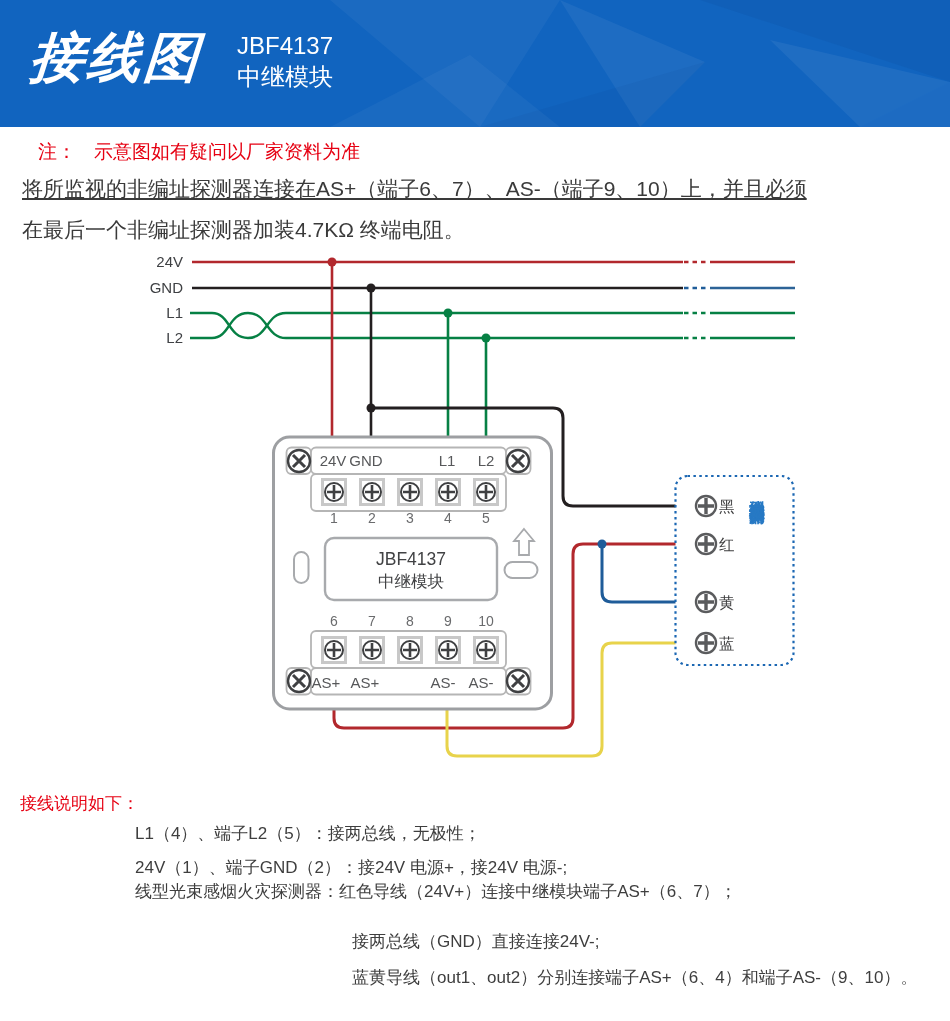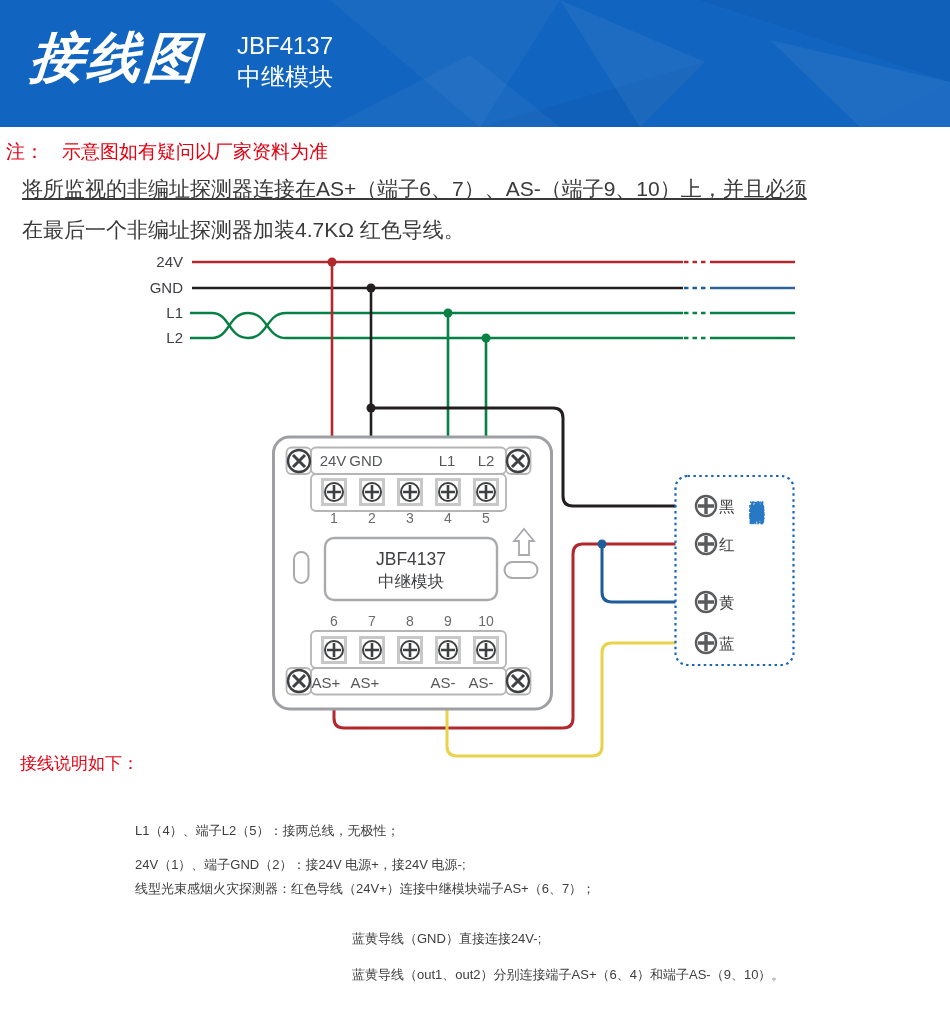--- a/index.html
+++ b/index.html
@@ -11,34 +11,34 @@
   
   .banner{position:absolute;left:0;top:0;width:950px;height:127px;background:#1164bf;overflow:hidden;}
   .banner svg.facets{position:absolute;left:0;top:0;}
   .banner-title{
     position:absolute;left:30px;top:22px;margin:0;color:#ffffff;
     font-size:54px;font-weight:bold;font-style:italic;letter-spacing:3px;
     transform:skewX(-4deg);
   }
   .banner-sub{position:absolute;left:237px;top:30px;color:#ffffff;line-height:31px;font-size:24px;font-weight:500;}
   
-  .note{position:absolute;left:6px;top:139px;font-size:19px;color:#e60012;white-space:nowrap;}
+  .note{position:absolute;left:38px;top:139px;font-size:19px;color:#e60012;white-space:nowrap;}
   .note .note-gap{display:inline-block;width:18px;}
   .desc1{position:absolute;left:22px;top:175px;font-size:21px;color:#3a3a3a;white-space:nowrap;text-decoration:underline;}
   .desc2{position:absolute;left:22px;top:216px;font-size:21px;color:#3a3a3a;white-space:nowrap;}
   
   .diagram{position:absolute;left:0;top:250px;}
   .detector-name{
     position:absolute;left:746px;top:487px;height:176px;
     writing-mode:vertical-rl;text-orientation:upright;
     font-size:15.5px;font-weight:600;color:#2779c4;letter-spacing:1px;white-space:nowrap;
   }
   
-  .instr-head{position:absolute;left:20px;top:752px;font-size:17px;color:#e60012;}
-  .instr{position:absolute;font-size:13px;color:#3e3e3e;white-space:nowrap;}
+  .instr-head{position:absolute;left:20px;top:792px;font-size:17px;color:#e60012;}
+  .instr{position:absolute;font-size:17px;color:#3e3e3e;white-space:nowrap;}
   .i0{left:135px;top:822px;} .i1{left:135px;top:856px;} .i2{left:135px;top:880px;}
   .i3{left:352px;top:930px;} .i4{left:352px;top:966px;}
   
   text{font-family:"Liberation Sans","DejaVu Sans",sans-serif;}
   .bus-label{font-size:15px;fill:#3f4144;}
   .strip-label{font-size:15px;fill:#57585a;}
   .term-num{font-size:14px;fill:#6a6b6d;}
   .module-model{font-size:17.5px;fill:#414244;font-weight:500;}
   .module-name{font-size:16.5px;fill:#414244;font-weight:500;}
   .det-label{font-size:15.5px;fill:#3d3d3e;}
@@ -60,21 +60,21 @@
   <div class="banner-sub">
     <div>JBF4137</div>
     <div>中继模块</div>
   </div>
 </div>
 
 <div class="note">
   <span>注：</span><span class="note-gap"></span><span>示意图如有疑问以厂家资料为准</span>
 </div>
 <div class="desc1">将所监视的非编址探测器连接在AS+（端子6、7）、AS-（端子9、10）上，并且必须</div>
-<div class="desc2">在最后一个非编址探测器加装4.7KΩ 红色导线。</div>
+<div class="desc2">在最后一个非编址探测器加装4.7KΩ 终端电阻。</div>
 
 <svg class="diagram" width="950" height="530" viewBox="0 0 950 530">
 
   <text class="bus-label" x="183" y="17" text-anchor="end">24V</text>
   <text class="bus-label" x="183" y="43" text-anchor="end">GND</text>
   <text class="bus-label" x="183" y="68" text-anchor="end">L1</text>
   <text class="bus-label" x="183" y="93" text-anchor="end">L2</text>
 
   <g fill="none" stroke-width="2.4">
     <path d="M192,12 H683" stroke="#b2282d"></path>
@@ -263,14 +263,14 @@
     <text class="det-label" x="719" y="399">蓝</text>
   </g>
 </svg>
 
 <div class="detector-name">线型光束感烟火灾探测器</div>
 
 <div class="instr-head">接线说明如下：</div>
 <div class="instr i0">L1（4）、端子L2（5）：接两总线，无极性；</div>
 <div class="instr i1">24V（1）、端子GND（2）：接24V 电源+，接24V 电源-;</div>
 <div class="instr i2">线型光束感烟火灾探测器：红色导线（24V+）连接中继模块端子AS+（6、7）；</div>
-<div class="instr i3">蓝黄导线（GND）直接连接24V-;</div>
+<div class="instr i3">接两总线（GND）直接连接24V-;</div>
 <div class="instr i4">蓝黄导线（out1、out2）分别连接端子AS+（6、4）和端子AS-（9、10）。</div>
 
 </body></html>

